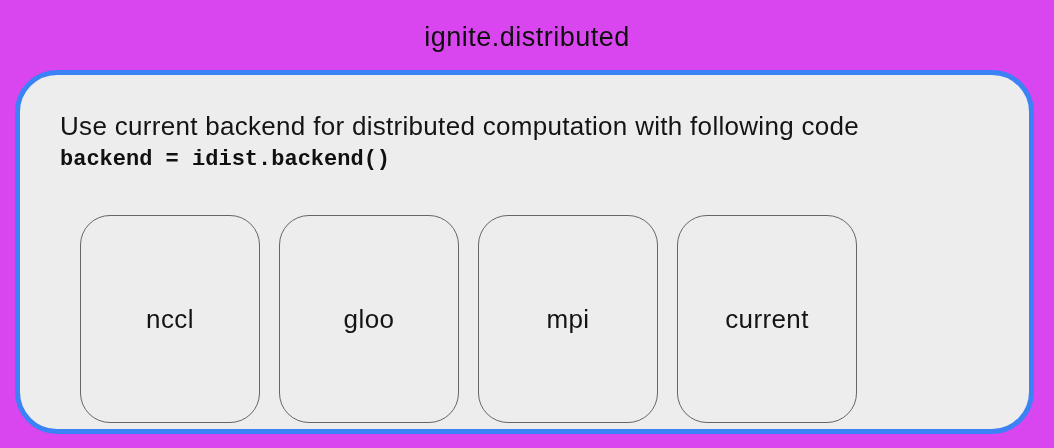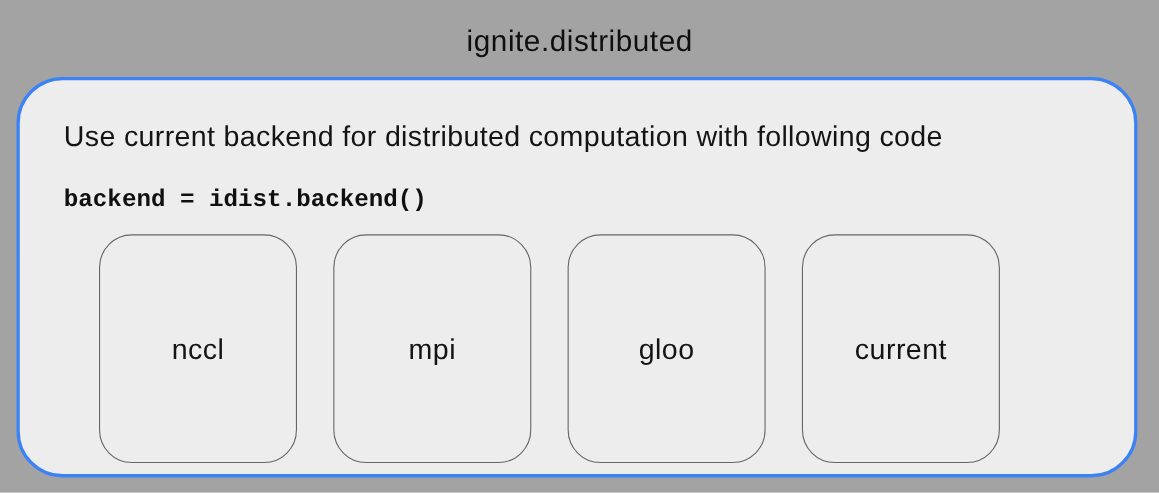--- a/index.html
+++ b/index.html
@@ -4,21 +4,21 @@
 <style>
   html, body {
     margin: 0;
     padding: 0;
     background: #ffffff;
   }
   .canvas {
     position: relative;
     width: 1054px;
     height: 448px;
-    background: #a3a3a3;
+    background: #d946ef;
     overflow: hidden;
     font-family: "Liberation Sans", sans-serif;
     color: #111111;
   }
   .diagram-title {
     position: absolute;
     top: 22px;
     left: 0;
     width: 100%;
     text-align: center;
@@ -27,49 +27,48 @@
     color: #0f0f0f;
   }
   .outer-box {
     position: absolute;
     left: 15px;
     top: 70px;
     width: 1019px;
     height: 364px;
     box-sizing: border-box;
     background: #ededed;
-    border: 3px solid #3b82f6;
+    border: 5px solid #3b82f6;
     border-radius: 42px;
   }
   .backend-description {
     position: absolute;
     left: 40px;
     top: 36px;
     font-size: 26px;
     letter-spacing: 0.3px;
     white-space: nowrap;
     color: #141414;
   }
   .backend-code {
     position: absolute;
     left: 40px;
     top: 72px;
     font-family: "Liberation Mono", monospace;
     font-weight: 700;
     font-size: 22px;
     white-space: nowrap;
     color: #101010;
-    margin-top: 24px;
   }
   .backend-row {
     position: absolute;
-    left: 36px;
+    left: 24px;
     top: 140px;
     display: flex;
-    gap: 33px;
+    gap: 19px;
     padding-left: 36px;
   }
   .backend-card {
     width: 180px;
     height: 208px;
     box-sizing: border-box;
     background: #ededed;
     border: 1.5px solid #666666;
     border-radius: 30px;
     display: flex;
@@ -89,23 +88,23 @@
   <div class="diagram-title">ignite.distributed</div>
 
   <div class="outer-box">
     <div class="backend-description">Use current backend for distributed computation with following code</div>
     <div class="backend-code">backend = idist.backend()</div>
     <div class="backend-row" id="backend-row">
         <div class="backend-card">
           <span>nccl</span>
         </div>
         <div class="backend-card">
-          <span>mpi</span>
+          <span>gloo</span>
         </div>
         <div class="backend-card">
-          <span>gloo</span>
+          <span>mpi</span>
         </div>
         <div class="backend-card">
           <span>current</span>
         </div>
       </div>
   </div>
 </div>
 
 </body></html>

